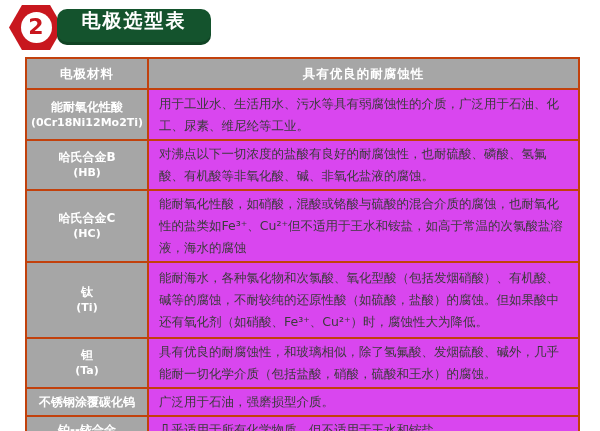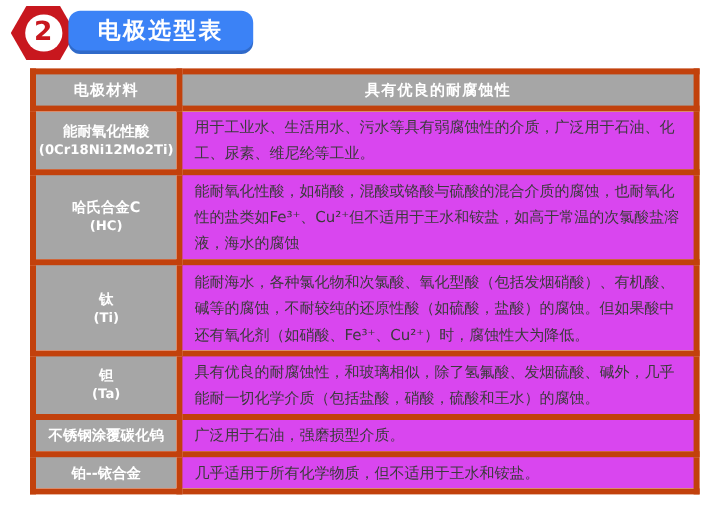--- a/index.html
+++ b/index.html
@@ -19,38 +19,38 @@
   .hex-inner-circle {
     width: 31px; height: 31px; border-radius: 50%; background: #ffffff;
     display: flex; align-items: center; justify-content: center;
   }
   .hex-number {
     color: #c8171e; font-size: 22px; font-weight: bold; line-height: 1;
     transform: translateY(-1px);
   }
   .title-pill {
     position: absolute; left: 57px; top: 9px; width: 154px; height: 36px;
-    background: #3b82f6; border-radius: 10px;
+    background: #14532d; border-radius: 10px;
     box-shadow: inset 0 -3px 0 rgba(0,0,0,0.18);
-    display: flex; align-items: center; justify-content: center;
+    display: flex; align-items: flex-start; justify-content: center;
   }
   .title-pill span {
     color: #ffffff; font-size: 19px; font-weight: bold; letter-spacing: 2px;
     transform: translateY(-1px);
   }
   
   .etable {
     position: absolute; left: 25px; top: 57px; width: 553px;
     border-collapse: collapse; table-layout: fixed;
     border: 2px solid #3a3a3a;
   }
   .etable col.c1 { width: 122px; }
   .etable col.c2 { width: 431px; }
   .etable td, .etable th {
-    border: 5px solid #c2410c; vertical-align: middle; overflow: hidden;
+    border: 2px solid #c2410c; vertical-align: middle; overflow: hidden;
   }
   .cell-gray {
     background: #a6a6a6; color: #ffffff; text-align: center;
     font-weight: bold; font-size: 12px; line-height: 16px; padding: 2px;
   }
   .cell-gray .mat-code { font-size: 11px; font-weight: bold; }
   th.cell-gray { font-size: 12.5px; letter-spacing: 1px; }
   .cell-desc {
     background: #d946ef; color: #3b3b3b; font-size: 12.5px;
     line-height: 22px; padding: 2px 8px 2px 10px; text-align: left;
@@ -88,20 +88,27 @@
     <th class="cell-gray">电极材料</th>
     <th class="cell-gray">具有优良的耐腐蚀性</th>
   </tr>
   <tr class="h-r1">
     <td class="cell-gray">
       <div>能耐氧化性酸</div>
       <div class="mat-code">(0Cr18Ni12Mo2Ti)</div>
     </td>
     <td class="cell-desc">用于工业水、生活用水、污水等具有弱腐蚀性的介质，广泛用于石油、化工、尿素、维尼纶等工业。</td>
   </tr>
+  <tr class="h-r2">
+    <td class="cell-gray">
+      <div>哈氏合金B</div>
+      <div class="mat-code">(HB)</div>
+    </td>
+    <td class="cell-desc">对沸点以下一切浓度的盐酸有良好的耐腐蚀性，也耐硫酸、磷酸、氢氟酸、有机酸等非氧化酸、碱、非氧化盐液的腐蚀。</td>
+  </tr>
   <tr class="h-r3">
     <td class="cell-gray">
       <div>哈氏合金C</div>
       <div class="mat-code">(HC)</div>
     </td>
     <td class="cell-desc">能耐氧化性酸，如硝酸，混酸或铬酸与硫酸的混合介质的腐蚀，也耐氧化性的盐类如Fe³⁺、Cu²⁺但不适用于王水和铵盐，如高于常温的次氯酸盐溶液，海水的腐蚀</td>
   </tr>
   <tr class="h-r4">
     <td class="cell-gray">
       <div>钛</div>

